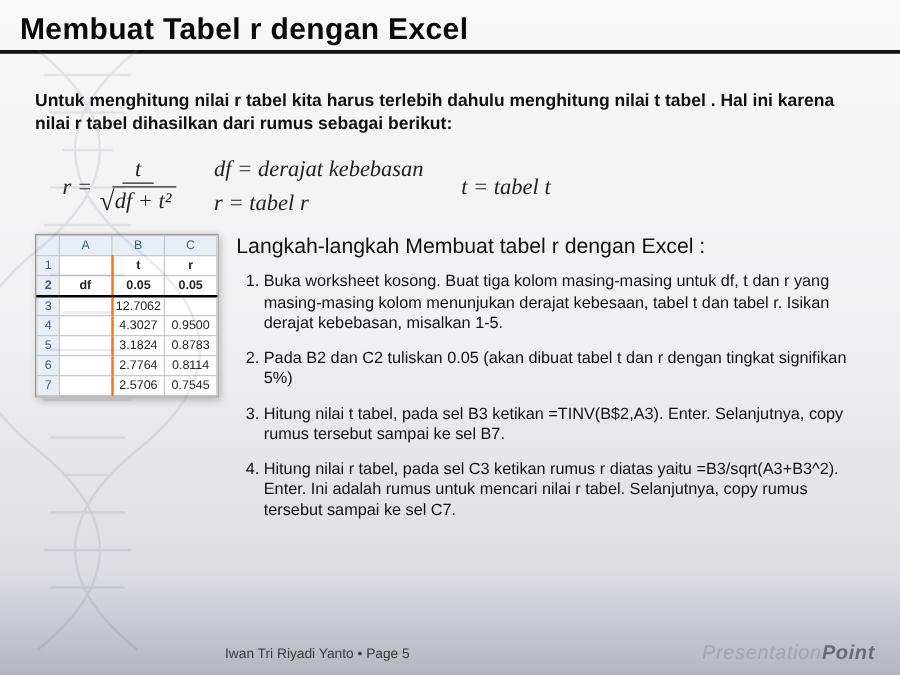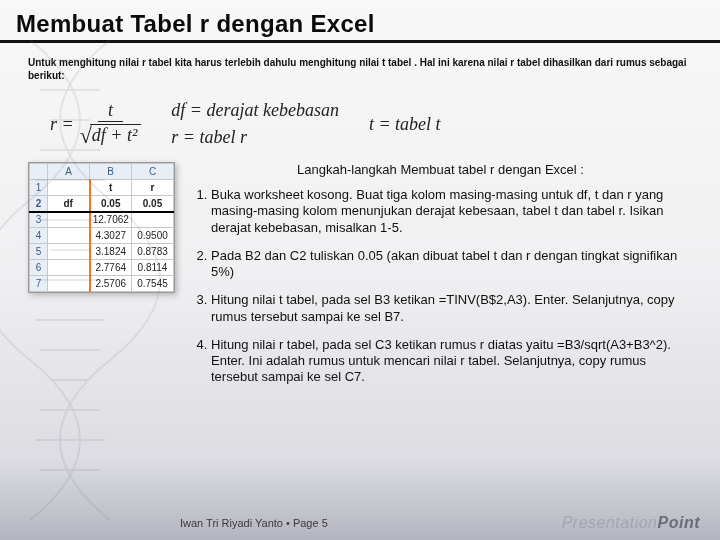--- a/index.html
+++ b/index.html
@@ -15,22 +15,22 @@
   }
   .title-bar {
     border-bottom: 3px solid #111;
     padding: 10px 16px 2px 16px;
   }
   .title {
     font-size: 24px; font-weight: bold; color: #0a0a0a;
     letter-spacing: 0.3px;
   }
   .intro {
-    padding: 13px 28px 8px 28px;
-    font-size: 10px; font-weight: bold; color: #111;
+    padding: 28px 28px 8px 28px;
+    font-size: 14px; font-weight: bold; color: #111;
     line-height: 1.3;
   }
   .formulas {
     display: flex; align-items: center; gap: 30px;
     padding: 10px 28px 6px 50px;
     font-family: "Times New Roman", serif;
     font-size: 18px; color: #222;
   }
   .frac-wrap { display: inline-flex; align-items: center; }
   .frac {
@@ -57,21 +57,21 @@
   .excel table { border-collapse: collapse; }
   .excel th, .excel td {
     border: 1px solid #c8c8c8; text-align: center;
     min-width: 42px; height: 16px;
   }
   .excel th { background: #e8eef6; color: #3a5a8a; font-weight: normal; }
   .excel .rh { background: #e8eef6; color: #3a5a8a; min-width: 18px; }
   .excel .data-header td { border-bottom: 2px solid #000; font-weight: bold; }
   .excel .col-A { border-right: 2px solid #f97316; }
   .steps-title {
-    font-size: 13px; color: #111; margin-bottom: 10px; text-align: center;
+    font-size: 17px; color: #111; margin-bottom: 10px;
   }
   .steps {
     font-size: 13px; color: #111;
     line-height: 1.25;
   }
   .steps li { margin-bottom: 12px; }
   ol.steps { list-style: decimal; padding-left: 22px; }
   .footer {
     position: absolute; left: 0; right: 0; bottom: 8px;
     display: flex; justify-content: space-between; align-items: center;

